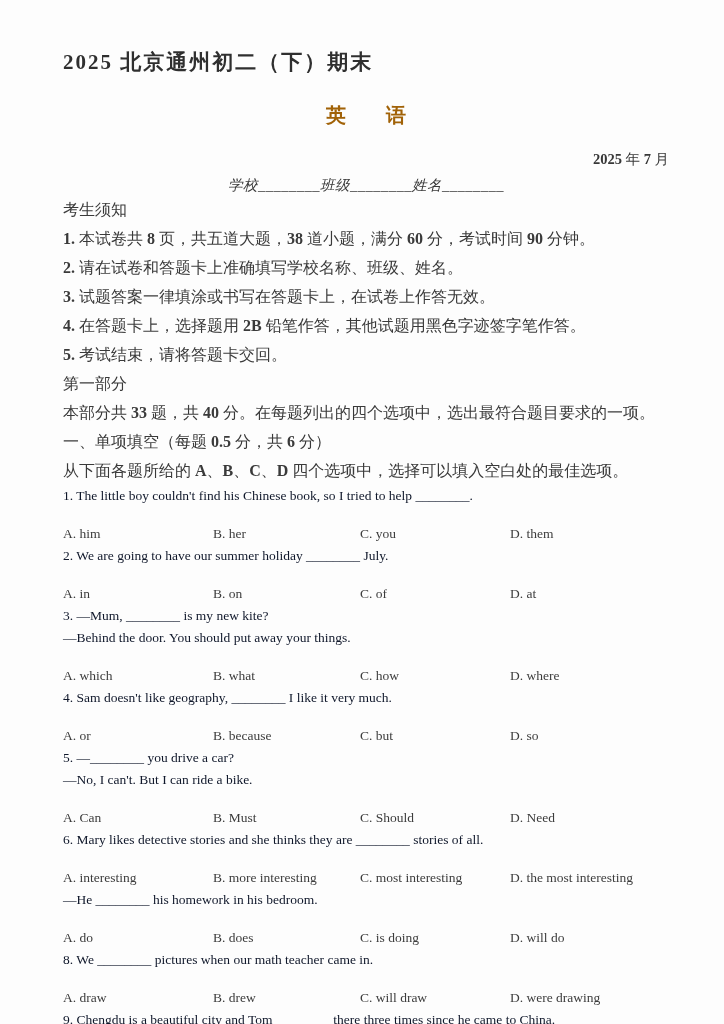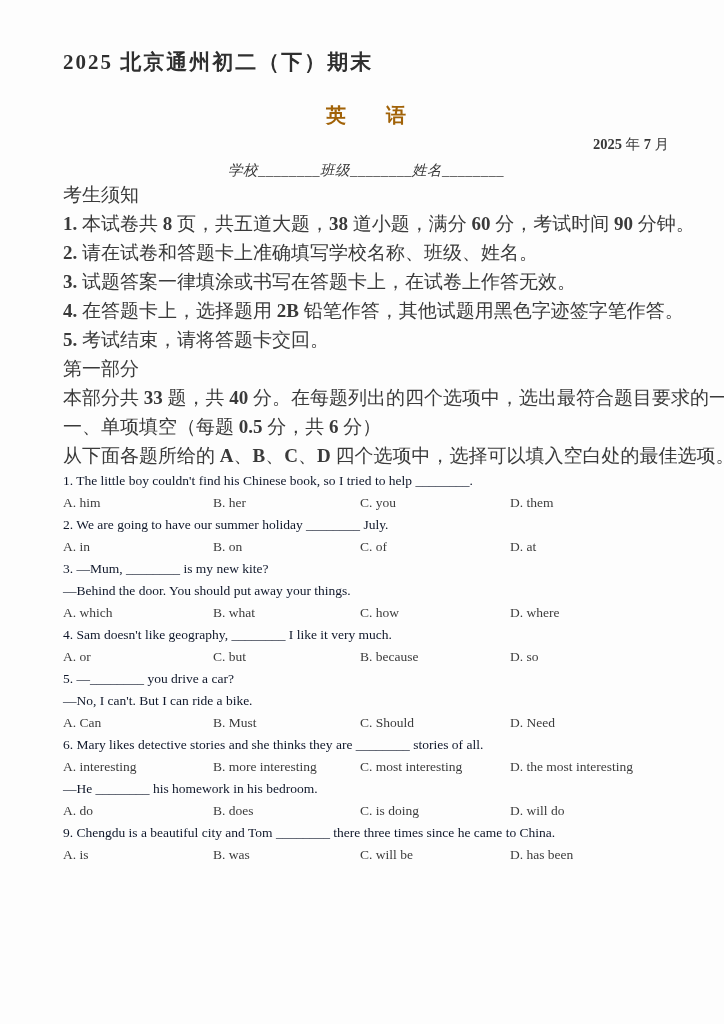--- a/index.html
+++ b/index.html
@@ -17,45 +17,46 @@
     margin-top: 48px; text-align: left;
     font-size: 21px; line-height: 28px; font-weight: bold;
     letter-spacing: 2px; color: #2f2f2f;
   }
   .subject {
     margin-top: 26px; text-align: center;
     font-size: 20px; line-height: 26px; font-weight: bold;
     color: #a16207;
   }
   .date-line {
-    margin-top: 6px; text-align: right;
+    margin-top: 21px; text-align: right;
     font-size: 14.5px; line-height: 20px; color: #383838;
   }
   .fill-line {
     margin-top: 6px; text-align: center;
     font-size: 14.5px; line-height: 20px; color: #383838;
     letter-spacing: 0.5px;
     font-style: italic;
   }
 
   .cn-block { margin-top: 0; }
   .cn-block .line {
-    font-size: 19px; line-height: 29px; color: #3a3a3a;
+    font-size: 16px; line-height: 29px; color: #3a3a3a;
     white-space: nowrap;
   }
   .cn-block .line b { font-family: "Liberation Serif", serif; }
 
   .questions { margin-top: 0; }
   .q-line {
     font-size: 13.5px; line-height: 22px; color: #0f172a;
     white-space: nowrap;
   }
   .q-options {
     display: grid;
     grid-template-columns: 150px 147px 150px auto;
+    margin-top: 16px;
   }
   .q-opt { font-size: 13.5px; line-height: 22px; color: #3c3c3c; white-space: nowrap; }
 </style>
 </head>
 <body>
 
 <div class="page">
 
   <div class="title">2025 北京通州初二（下）期末</div>
 
@@ -117,22 +118,22 @@
           <div class="q-opt">D. where</div>
         </div>
   </div>
 
   <div class="q-block">
     <div class="q-lines">
           <div class="q-line">4. Sam doesn't like geography, ________ I like it very much.</div>
         </div>
     <div class="q-options">
           <div class="q-opt">A. or</div>
+          <div class="q-opt">B. because</div>
           <div class="q-opt">C. but</div>
-          <div class="q-opt">B. because</div>
           <div class="q-opt">D. so</div>
         </div>
   </div>
 
   <div class="q-block">
     <div class="q-lines">
           <div class="q-line">5. —________ you drive a car?</div>
           <div class="q-line">—No, I can't. But I can ride a bike.</div>
         </div>
     <div class="q-options">
@@ -160,20 +161,31 @@
           <div class="q-line">—He ________ his homework in his bedroom.</div>
         </div>
     <div class="q-options">
           <div class="q-opt">A. do</div>
           <div class="q-opt">B. does</div>
           <div class="q-opt">C. is doing</div>
           <div class="q-opt">D. will do</div>
         </div>
   </div>
 
+  <div class="q-block">
+    <div class="q-lines">
+          <div class="q-line">8. We ________ pictures when our math teacher came in.</div>
+        </div>
+    <div class="q-options">
+          <div class="q-opt">A. draw</div>
+          <div class="q-opt">B. drew</div>
+          <div class="q-opt">C. will draw</div>
+          <div class="q-opt">D. were drawing</div>
+        </div>
+  </div>
 
   <div class="q-block">
     <div class="q-lines">
           <div class="q-line">9. Chengdu is a beautiful city and Tom ________ there three times since he came to China.</div>
         </div>
     <div class="q-options">
           <div class="q-opt">A. is</div>
           <div class="q-opt">B. was</div>
           <div class="q-opt">C. will be</div>
           <div class="q-opt">D. has been</div>

